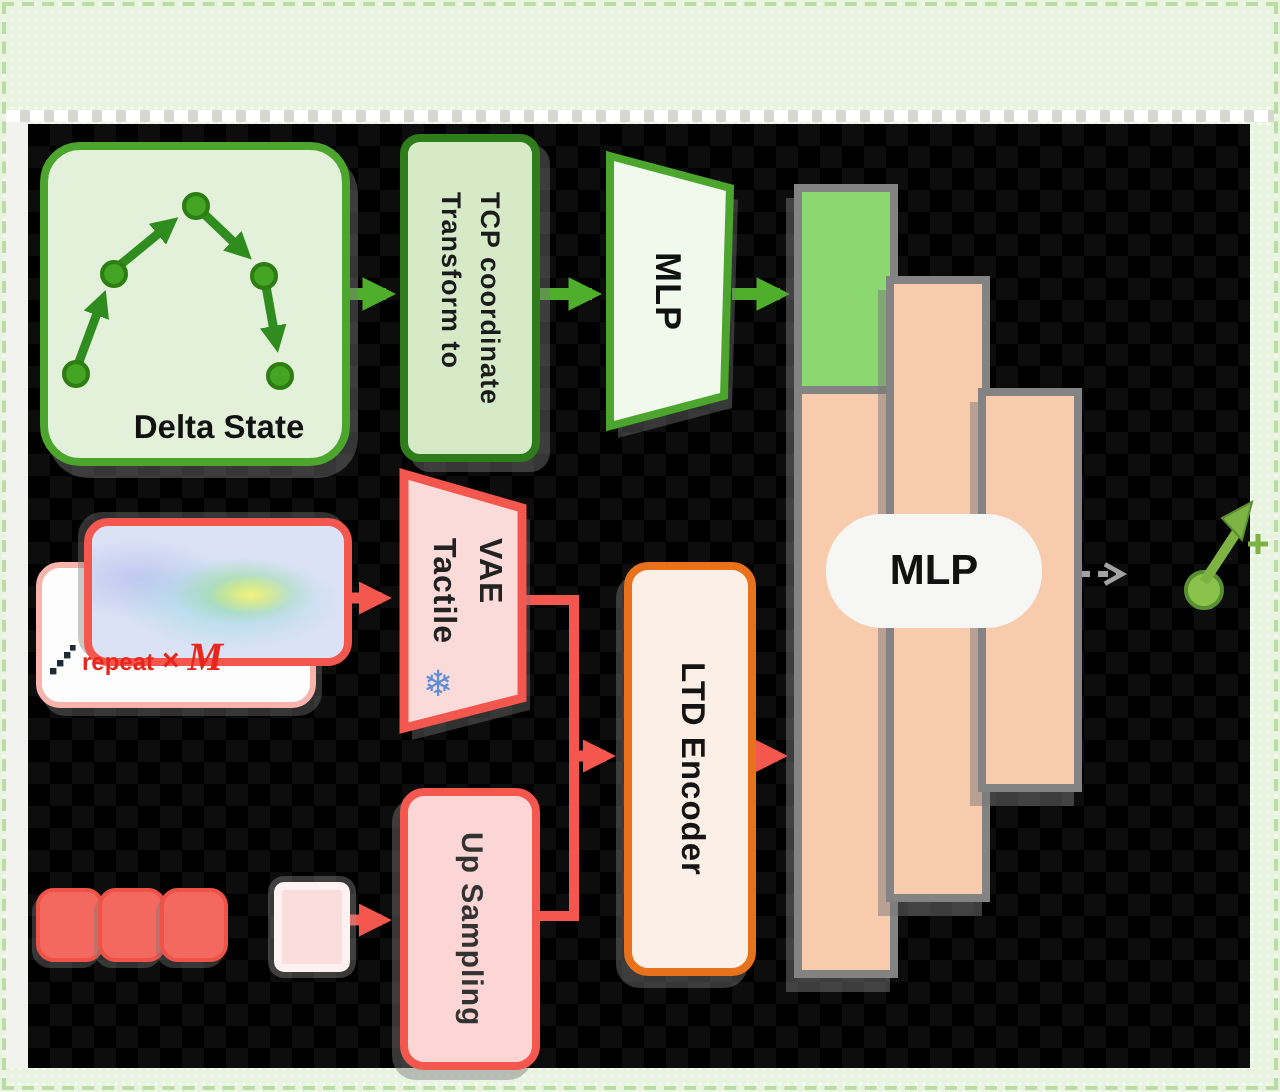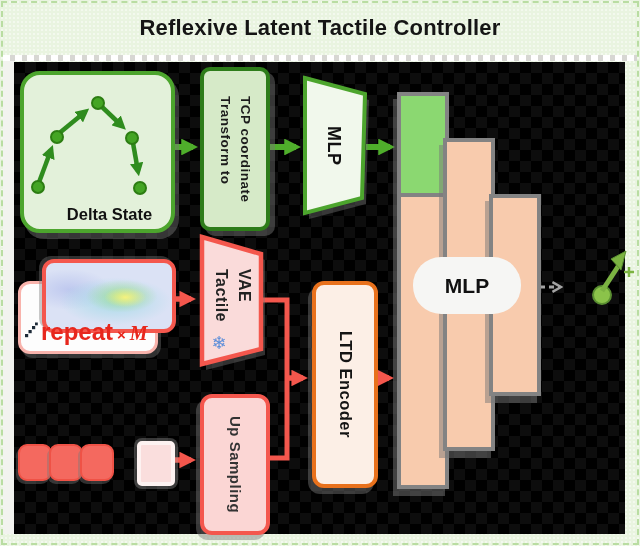--- a/index.html
+++ b/index.html
@@ -52,21 +52,21 @@
   .front-rect{left:42px;top:259px;width:126px;height:66px;border:4px solid #f4574d;border-radius:12px;z-index:3;
               box-shadow:-3px -3px 0 rgba(120,120,120,.4);
               background:
                 radial-gradient(ellipse 30px 14px at 63% 52%, rgba(250,243,125,.95), rgba(250,243,125,0) 70%),
                 radial-gradient(ellipse 48px 22px at 60% 50%, rgba(155,222,125,.75), rgba(155,222,125,0) 75%),
                 radial-gradient(ellipse 70px 30px at 55% 58%, rgba(140,215,225,.65), rgba(140,215,225,0) 80%),
                 radial-gradient(ellipse 50px 24px at 18% 40%, rgba(188,198,238,.9), rgba(188,198,238,0) 85%),
                 #dbe2f5;}
   .repeat-label{left:24px;top:318px;width:132px;height:24px;z-index:4;display:flex;align-items:baseline;gap:3px;
                 color:#e7271d;}
-  .repeat-word{font-size:24px;font-weight:bold;}
+  .repeat-word{font-size:12px;font-weight:bold;}
   .repeat-times{font-size:15px;font-weight:bold;padding:0 1px;}
   .repeat-var{font-size:20px;font-weight:bold;font-style:italic;font-family:"Liberation Serif",serif;}
   .vae-text{left:206px;top:252px;width:54px;height:86px;z-index:3;}
   .vae-text .vtext{font-size:16px;color:#222;}
   .snowflake{left:204px;top:330px;width:30px;height:24px;z-index:3;display:flex;align-items:center;justify-content:center;
              font-size:18px;color:#5b8dd9;font-family:"DejaVu Sans",sans-serif;}
   .ltd-box{left:312px;top:281px;width:58px;height:199px;border:4px solid #e8711c;border-radius:12px;
            background:#fcefe6;box-shadow:-4px 6px 0 rgba(120,120,120,.45);z-index:2;
            display:flex;align-items:center;justify-content:center;}
   .ltd-box .vtext{font-size:16.5px;color:#141414;}
@@ -81,21 +81,20 @@
             border:4px solid #fdf2f1;z-index:2;box-shadow:0 0 0 3px rgba(160,160,160,.35);}
 
   .connectors{position:absolute;inset:0;z-index:1;pointer-events:none;}
 </style>
 </head>
 <body>
 
 <div class="page">
   <div class="outer-dash"></div>
 
-  <div class="title">Reflexive Latent Tactile Controller</div>
   <div class="separator"></div>
   <div class="left-strip"></div>
   <div class="panel"></div>
 
   <svg class="connectors" width="640" height="546">
     <defs>
       <marker id="gh" viewBox="0 0 10 10" refX="7" refY="5" markerWidth="2.8" markerHeight="2.8" orient="auto">
         <path d="M0,0 L10,5 L0,10 z" fill="#4fae2b"></path>
       </marker>
       <marker id="rh" viewBox="0 0 10 10" refX="7" refY="5" markerWidth="3" markerHeight="3" orient="auto">

